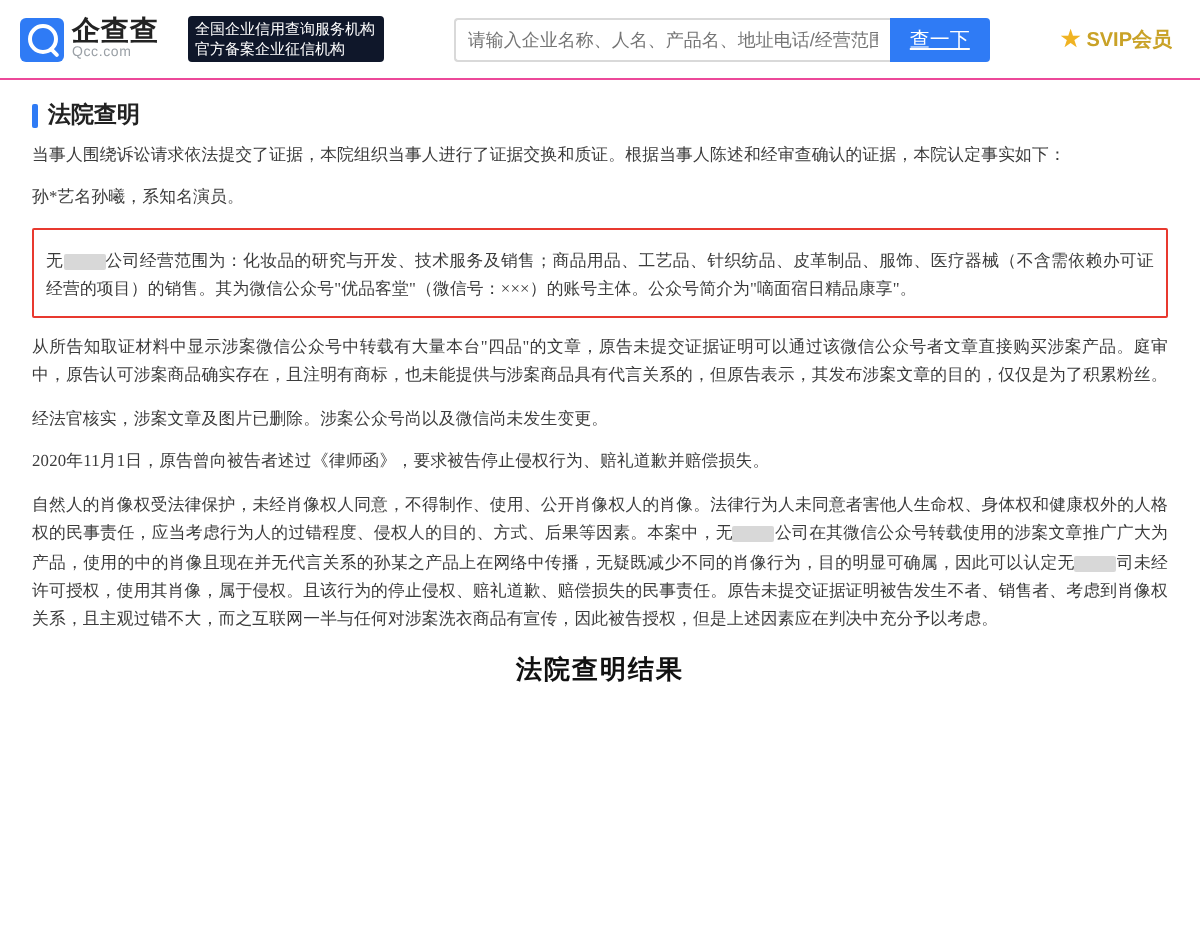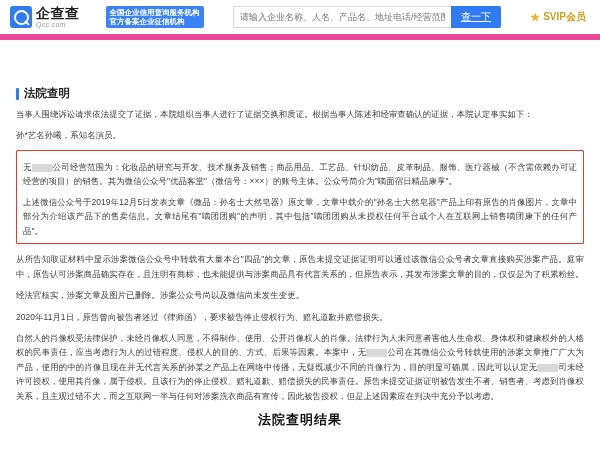--- a/index.html
+++ b/index.html
@@ -14,21 +14,21 @@
     width: 600px; height: 469px;
     overflow: hidden;
     background: #ffffff;
   }
 
   
   .header {
     position: relative;
     height: 40px;
     background: #ffffff;
-    border-bottom: 6px solid #ec4899;
+    border-bottom: 1px solid #ec4899;
     display: flex;
     align-items: center;
     padding: 0 10px;
   }
   .logo-wrap {
     display: flex;
     align-items: center;
     gap: 4px;
     flex: 0 0 auto;
   }
@@ -64,30 +64,29 @@
     font-weight: bold;
     color: #222222;
     letter-spacing: 0.5px;
   }
   .logo-en {
     font-size: 7px;
     color: #9aa0a6;
     letter-spacing: 0.3px;
   }
   .badge-gov {
-    margin-left: 22px;
-    background: #3b82f6;
+    margin-left: 10px;
+    background: #0f172a;
     color: #ffffff;
     font-size: 7.5px;
     line-height: 1.25;
     padding: 2px 4px;
     border-radius: 2px;
     text-align: left;
     white-space: pre-line;
-    font-weight: bold;
   }
   .search-area {
     flex: 1 1 auto;
     display: flex;
     align-items: center;
     justify-content: center;
     gap: 0;
     margin: 0 8px;
   }
   .search-input {
@@ -136,36 +135,36 @@
     position: relative;
   }
   .section-title {
     display: flex;
     align-items: center;
     gap: 5px;
     margin-bottom: 6px;
     font-size: 11.5px;
     font-weight: bold;
     color: #222222;
-    margin-top: 36px;
   }
   .section-title .bar {
     display: inline-block;
     width: 3px;
     height: 12px;
     background: #2f7bf5;
     border-radius: 1px;
   }
   p.para {
     font-size: 8.4px;
     line-height: 1.72;
     color: #3b3b3b;
     margin: 4px 0 7px 0;
     text-align: justify;
     letter-spacing: 0.1px;
+    font-family: Liberation Serif, serif;
   }
 
   .hl-box {
     border: 1.6px solid #e8392f;
     padding: 5px 6px 3px 6px;
     margin: 2px 0 8px 0;
     border-radius: 1px;
   }
   .hl-box p.para { margin-bottom: 6px; }
   .hl-box p.para:last-child { margin-bottom: 2px; }
@@ -220,21 +219,20 @@
     <div class="section-title">
       <span class="bar"></span>
       <span>法院查明</span>
     </div>
 
     <p class="para">当事人围绕诉讼请求依法提交了证据，本院组织当事人进行了证据交换和质证。根据当事人陈述和经审查确认的证据，本院认定事实如下：</p>
     <p class="para">孙*艺名孙曦，系知名演员。</p>
 
     <div class="hl-box">
       <p class="para">无<span class="redact" style="width: 21px;"></span>公司经营范围为：化妆品的研究与开发、技术服务及销售；商品用品、工艺品、针织纺品、皮革制品、服饰、医疗器械（不含需依赖办可证经营的项目）的销售。其为微信公众号"优品客堂"（微信号：×××）的账号主体。公众号简介为"嘀面宿日精品康享"。</p>
-      <p class="para">上述微信公众号于2019年12月5日发表文章《微品：孙名士大然皂器》原文章，文章中载介的"孙名士大然皂器"产品上印有原告的肖像图片，文章中部分为介绍该产品下的售卖信息。文章结尾有"嘀团团购"的声明，其中包括"嘀团团购从未授权任何平台或个人在互联网上销售嘀团康下的任何产品"。</p>
     </div>
 
     <p class="para">从所告知取证材料中显示涉案微信公众号中转载有大量本台"四品"的文章，原告未提交证据证明可以通过该微信公众号者文章直接购买涉案产品。庭审中，原告认可涉案商品确实存在，且注明有商标，也未能提供与涉案商品具有代言关系的，但原告表示，其发布涉案文章的目的，仅仅是为了积累粉丝。</p>
     <p class="para">经法官核实，涉案文章及图片已删除。涉案公众号尚以及微信尚未发生变更。</p>
     <p class="para">2020年11月1日，原告曾向被告者述过《律师函》，要求被告停止侵权行为、赔礼道歉并赔偿损失。</p>
 
 
     <p class="para">自然人的肖像权受法律保护，未经肖像权人同意，不得制作、使用、公开肖像权人的肖像。法律行为人未同意者害他人生命权、身体权和健康权外的人格权的民事责任，应当考虑行为人的过错程度、侵权人的目的、方式、后果等因素。本案中，无<span class="redact" style="width: 21px;"></span>公司在其微信公众号转载使用的涉案文章推广广大为产品，使用的中的肖像且现在并无代言关系的孙某之产品上在网络中传播，无疑既减少不同的肖像行为，目的明显可确属，因此可以认定无<span class="redact" style="width: 21px;"></span>司未经许可授权，使用其肖像，属于侵权。且该行为的停止侵权、赔礼道歉、赔偿损失的民事责任。原告未提交证据证明被告发生不者、销售者、考虑到肖像权关系，且主观过错不大，而之互联网一半与任何对涉案洗衣商品有宣传，因此被告授权，但是上述因素应在判决中充分予以考虑。</p>
 
     <div class="footer-title">法院查明结果</div>

